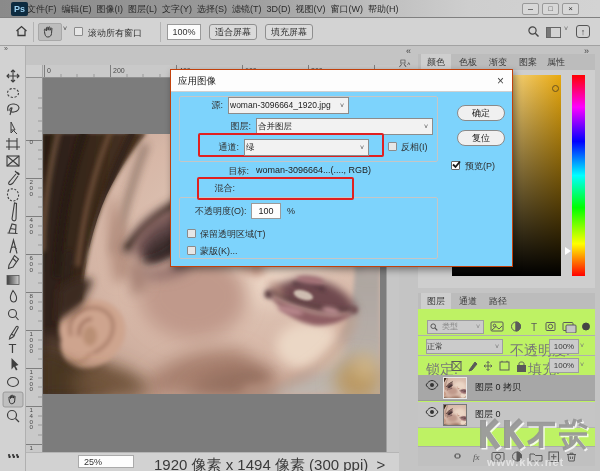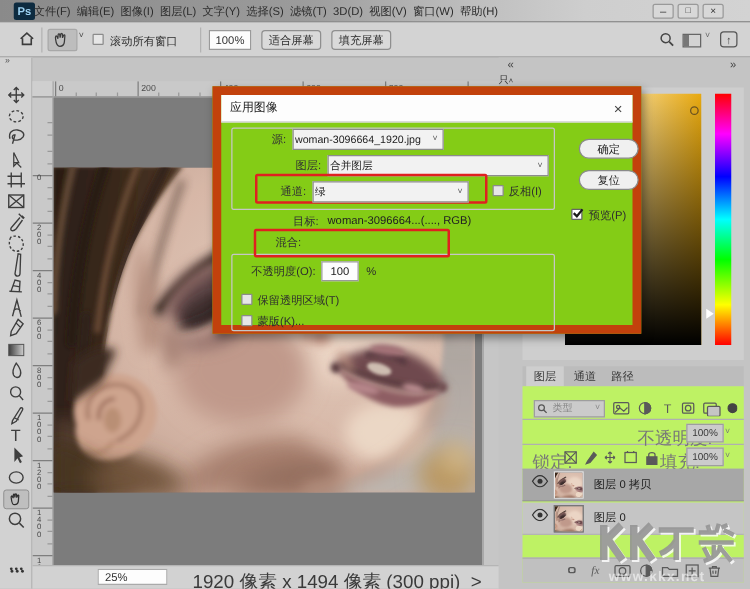--- a/index.html
+++ b/index.html
@@ -28,21 +28,21 @@
 #dock{left:399px;top:46px;width:201px;height:425px;background:#c4c4c4}
 .ptabrow{left:19px;width:177px;height:16px;background:#bcbcbc}
 .ptab{top:0;height:16px;font-size:9px;color:#3a3a3a;text-align:center;line-height:16px}
 .ptab.on{background:#cecece}
 #colorbody{left:19px;top:24px;width:177px;height:218px;background:#cecece}
 #satsq{left:53px;top:29px;width:109px;height:201px;background:linear-gradient(to bottom,rgba(0,0,0,0) 0%,#000 100%),linear-gradient(to right,#fff 0%,#e8a90f 100%)}
 #huebar{left:173px;top:29px;width:13px;height:201px;background:linear-gradient(to bottom,#f00 0%,#f0f 16%,#00f 33%,#0ff 50%,#0f0 66%,#ff0 84%,#f00 100%)}
 #layersbody{left:19px;top:263px;width:177px;height:157px;background:#bef264}
 .ddbox{position:absolute;background:#cbcbcb;border:1px solid #9e9e9e;font-size:8px;color:#4a4a4a;line-height:12px}
 .glbl{position:absolute;font-size:14px;color:#787878;white-space:nowrap}
-#dialog{left:170px;top:69px;width:343px;height:198px;background:#84cc16;border:7px solid #c2410c;box-shadow:2px 3px 7px rgba(0,0,0,.4)}
+#dialog{left:170px;top:69px;width:343px;height:198px;background:#7dd3fc;border:1px solid #c2410c;box-shadow:2px 3px 7px rgba(0,0,0,.4)}
 #dlgtitle{left:0;top:0;width:100%;height:22px;background:#fdfdfd;border-bottom:1px solid #d0d0d0;font-size:9.5px;color:#222;line-height:22px;padding-left:7px}
 .dlbl{position:absolute;font-size:9px;color:#333;text-align:right;white-space:nowrap}
 .dd{position:absolute;background:#f2f2f2;border:1px solid #8c8c8c;font-size:8.5px;color:#222;line-height:15px;padding-left:1px;white-space:nowrap}
 .dda{position:absolute;right:4px;top:0;color:#555;font-size:7px;line-height:15px}
 .redbox{position:absolute;border:2px solid #e02020;border-radius:2px}
 .dbtn{position:absolute;left:286px;width:48px;height:16px;border:1px solid #8a8a8a;border-radius:8px;background:#f0f0f0;font-size:9px;color:#222;text-align:center;line-height:15px}
 .grp{position:absolute;border:1px solid #c6c6c6;border-radius:2px}
 </style></head>
 <body>
 <div id="app">
@@ -307,20 +307,28 @@
 
 <div class="abs" id="statusbar"></div>
 <div class="abs" style="left:78px;top:455px;width:56px;height:13px;background:#fdfdfd;border:1px solid #aaa;font-size:9px;color:#333;line-height:12px;padding-left:5px">25%</div>
 <div class="abs" style="left:154px;top:456px;font-size:15px;color:#3a3a3a">1920 像素 x 1494 像素 (300 ppi)&nbsp;&nbsp;&gt;</div>
 <div class="abs" style="left:8px;top:452px;font-size:9px;color:#333;letter-spacing:1px">•••</div>
 
 <div class="abs" id="dock">
   <div class="abs" style="left:7px;top:0px;font-size:9px;color:#444">«</div>
   <div class="abs" style="left:185px;top:0px;font-size:9px;color:#444">»</div>
   <div class="abs" style="left:0;top:12px;font-size:8px;color:#333">只<span style="font-size:6px">˄</span></div>
+  <div class="abs ptabrow" style="top:8px">
+    <div class="abs ptab on" style="left:3px;width:30px">颜色</div>
+    <div class="abs ptab" style="left:36px;width:28px">色板</div>
+    <div class="abs ptab" style="left:66px;width:28px">渐变</div>
+    <div class="abs ptab" style="left:96px;width:28px">图案</div>
+    <div class="abs ptab" style="left:124px;width:28px">属性</div>
+
+  </div>
   <div class="abs" id="colorbody"></div>
   <div class="abs" id="satsq"></div>
   <div class="abs" id="huebar"></div>
   <div class="abs" style="left:153px;top:39px;width:7px;height:7px;border:1.5px solid #6a5220;border-radius:50%"></div>
   <div class="abs" style="left:166px;top:201px;width:0;height:0;border-top:4px solid transparent;border-bottom:4px solid transparent;border-left:6px solid #fff"></div>
 
   <div class="abs ptabrow" style="top:247px">
     <div class="abs ptab on" style="left:3px;width:30px">图层</div>
     <div class="abs ptab" style="left:36px;width:28px">通道</div>
     <div class="abs ptab" style="left:66px;width:28px">路径</div>
@@ -343,20 +351,21 @@
             <path d="M26,2 A4.5,4.5 0 0 1 26,11 Z" fill="#5a5a5a"></path>
 <text x="41" y="10.5" font-size="10" fill="#5a5a5a" stroke="none" font-family="Liberation Sans">T</text>
 <rect x="56" y="2.5" width="9" height="8" rx="1"></rect>
             <circle cx="60.5" cy="6.5" r="2.2"></circle>
 <rect x="73" y="2.5" width="10" height="8" rx="1"></rect>
             <rect x="76" y="5" width="10" height="8" rx="1" fill="#c5c5c5"></rect>
 <circle cx="96" cy="6.5" r="3.5" fill="#444" stroke="#444"></circle>
 </g>
         </svg>
 <div class="abs" style="left:0;top:27px;width:177px;height:20px;border-bottom:1px solid #b0b0b0"></div>
+<div class="ddbox" style="left:8px;top:30px;width:77px;height:15px;line-height:13px;color:#3a3a3a">正常<span style="position:absolute;right:3px;top:0;font-size:7px;color:#777">˅</span></div>
 <div class="glbl" style="left:92px;top:33px">不透明度:</div>
 <div class="ddbox" style="left:131px;top:30px;width:30px;height:15px;line-height:13px;color:#3a3a3a;text-align:center">100%</div>
 <div class="abs" style="left:162px;top:33px;font-size:7px;color:#777">˅</div>
 <div class="abs" style="left:0;top:47px;width:177px;height:20px;border-bottom:1px solid #b0b0b0"></div>
 <div class="glbl" style="left:8px;top:52px">锁定:</div>
 <svg class="abs" style="left:33px;top:51px" width="92" height="13" viewBox="0 0 92 13">
 <g stroke="#5a5a5a" stroke-width="1" fill="none">
 <rect x="1" y="1.5" width="9" height="9"></rect>
             <path d="M1,1.5 L10,10.5 M10,1.5 L1,10.5"></path>
 <path d="M19,9 L24,2 L26,4 L21,10 L18,11 Z" fill="#5a5a5a"></path>

